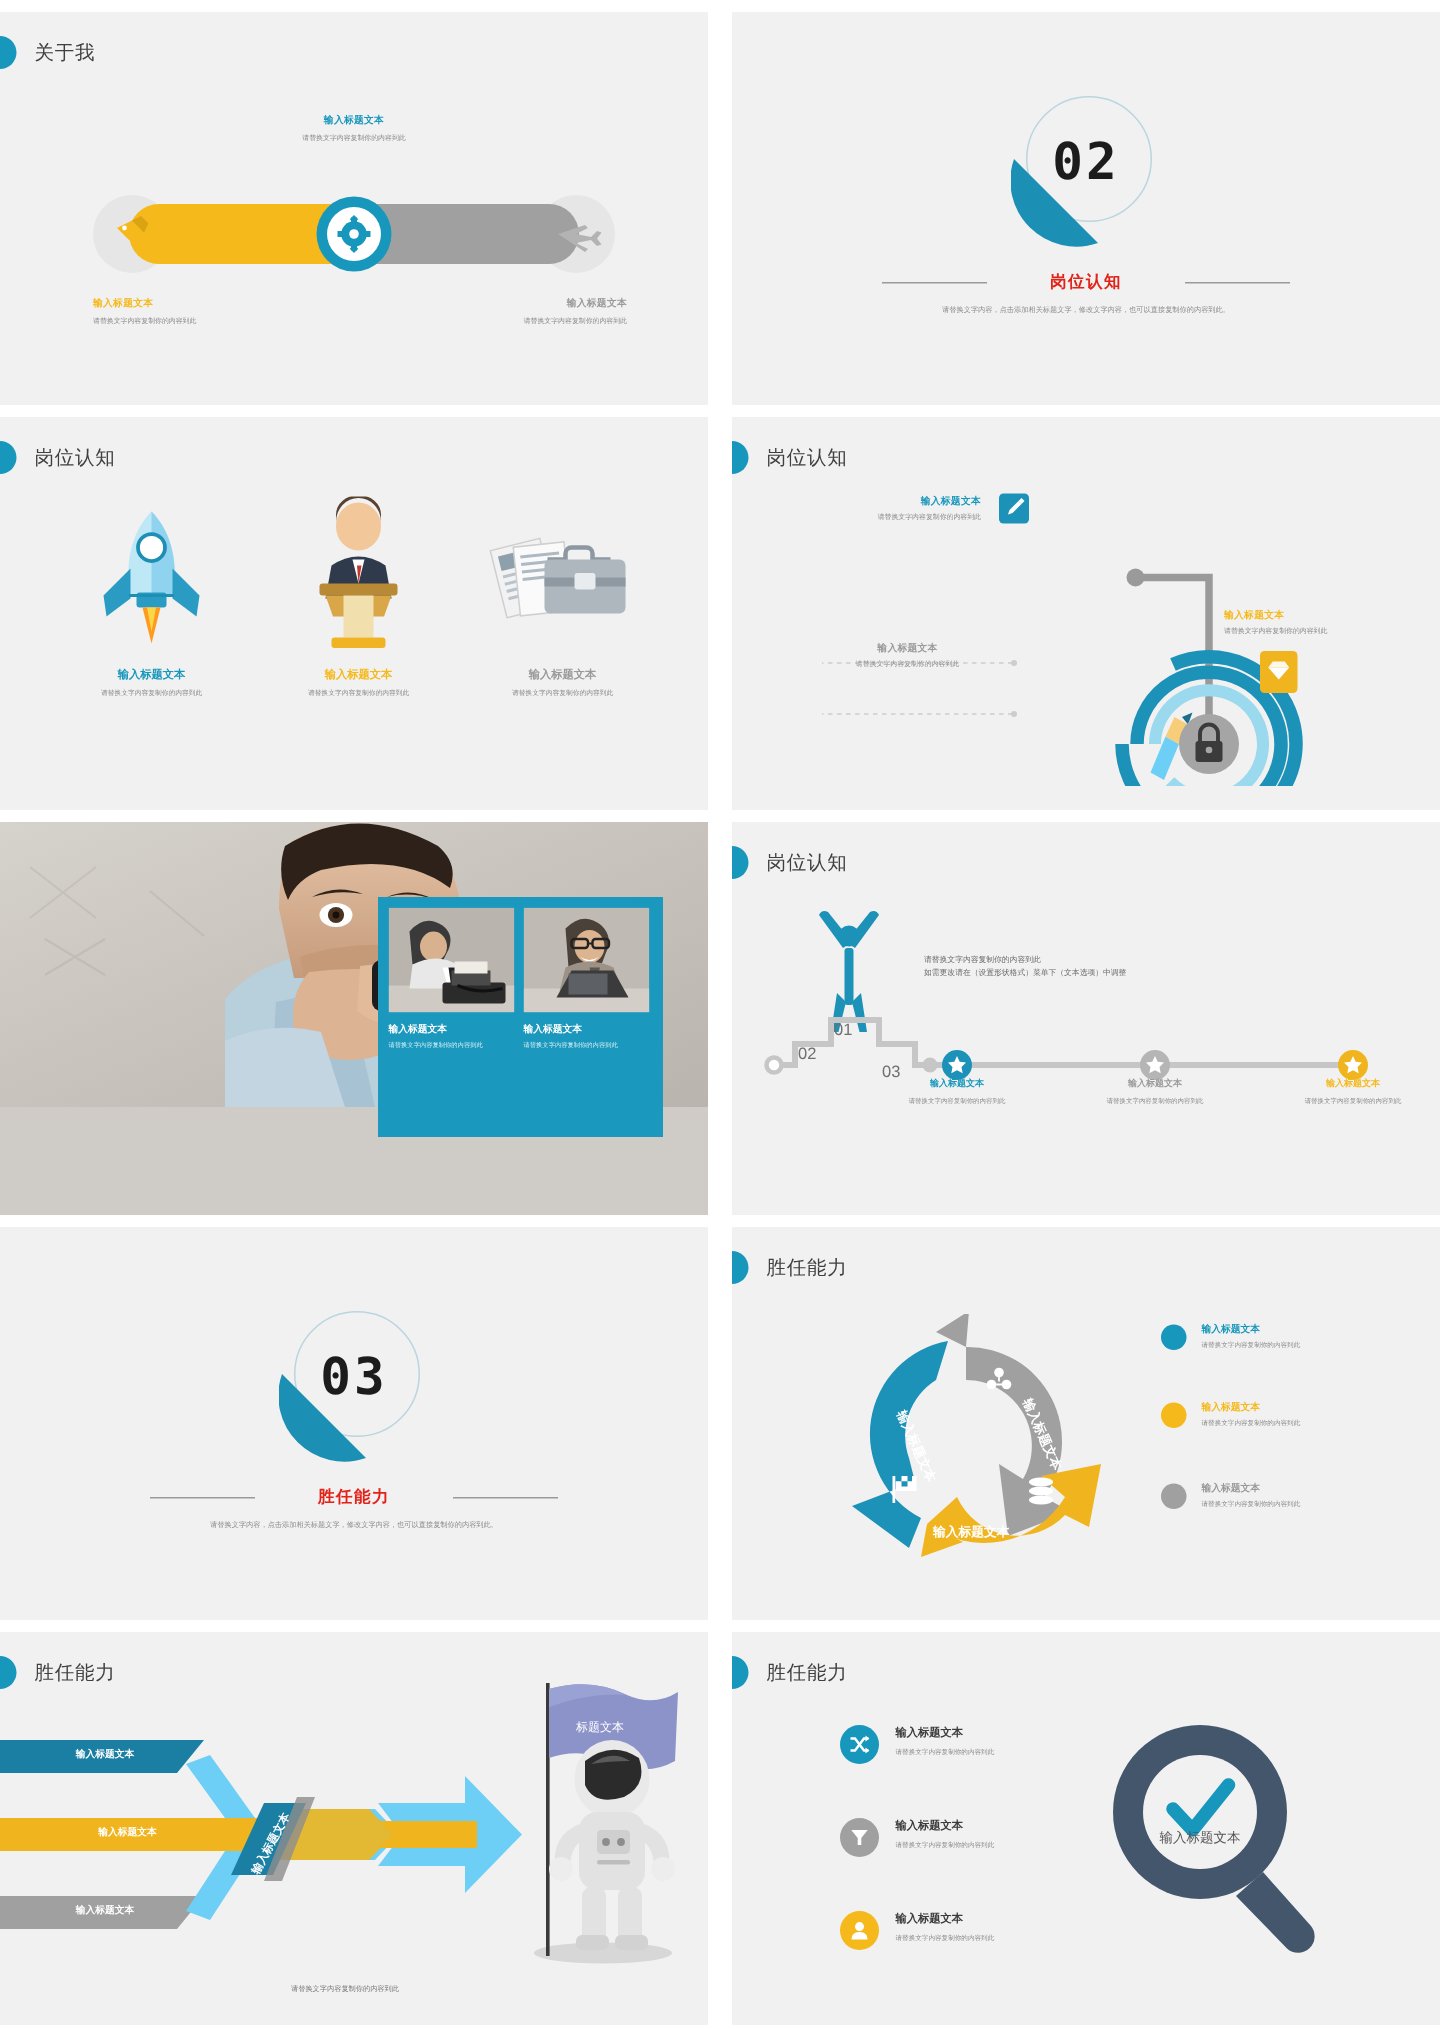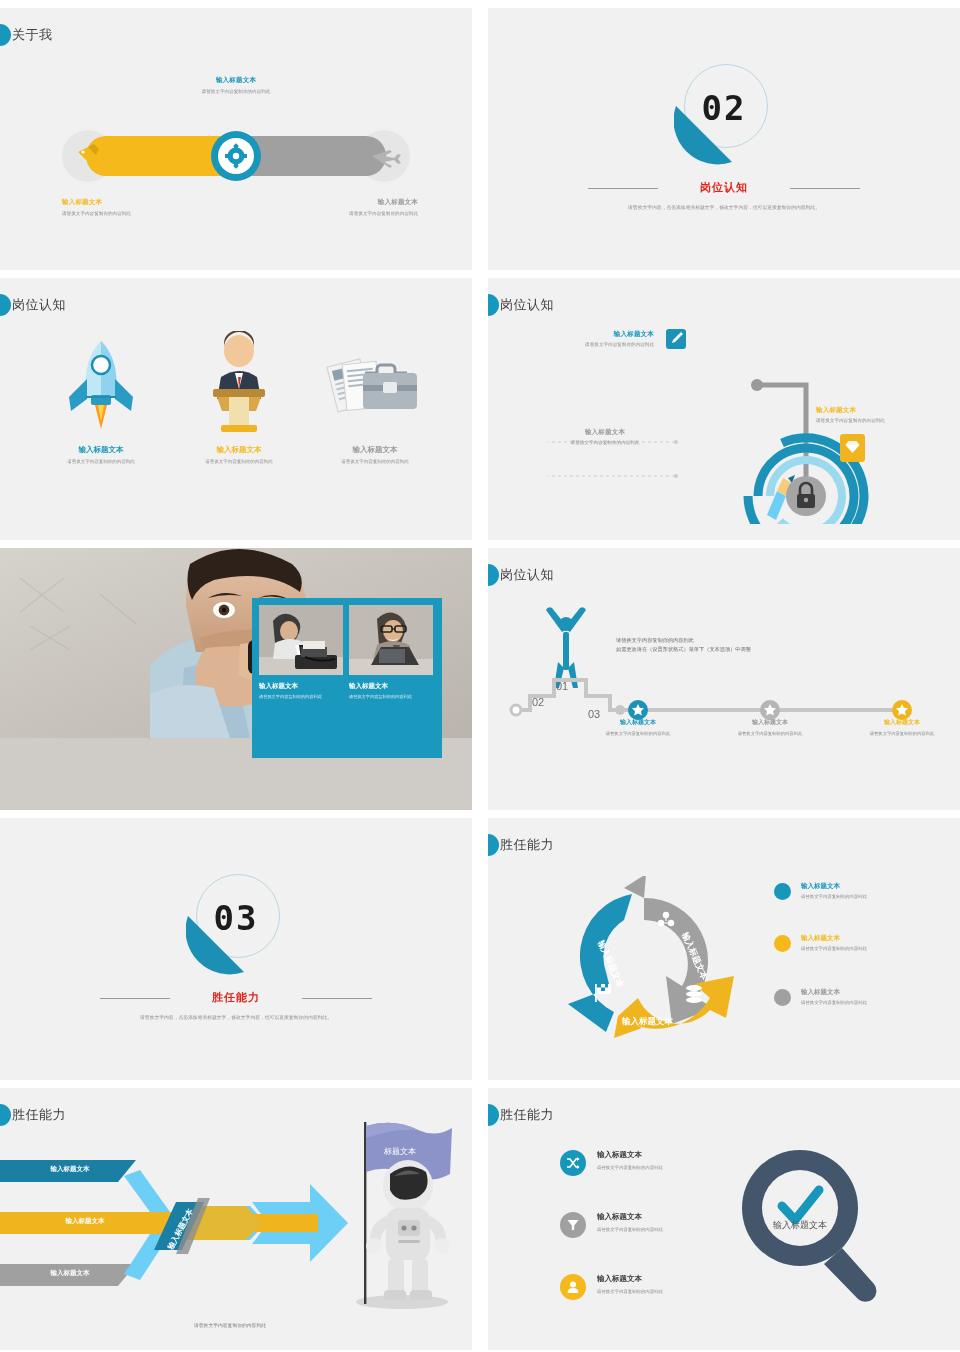--- a/index.html
+++ b/index.html
@@ -4,21 +4,21 @@
 <style>
   html,body{margin:0;padding:0;background:#ffffff;}
   body{width:960px;height:1352px;font-family:"Liberation Sans","DejaVu Sans",sans-serif;overflow:hidden;}
   .grid{display:grid;grid-template-columns:472px 472px;grid-auto-rows:262px;column-gap:16px;row-gap:8px;padding:8px 0 0 0;box-sizing:border-box;}
   .slide{position:relative;width:472px;height:262px;background:#f1f1f1;overflow:hidden;}
   .slide.photo{background:#cfcbc6;}
 
   
   .hdr{position:absolute;left:0;top:14px;height:26px;display:flex;align-items:center;}
   .hdr .dot{width:22px;height:22px;border-radius:50%;background:#1797bc;margin-left:-11px;}
-  .hdr .txt{font-size:13px;color:#404040;margin-left:1px;letter-spacing:.5px;}
+  .hdr .txt{font-size:13px;color:#404040;margin-left:12px;letter-spacing:.5px;}
 
   
   .t-title{font-size:6.5px;font-weight:bold;letter-spacing:.2px;}
   .t-cap{font-size:4.6px;color:#8a8a8a;line-height:1.5;}
   .teal{color:#1797bc;}
   .yel{color:#f5b91b;}
   .gry{color:#9a9a9a;}
 
   
   .s1-top{position:absolute;left:146px;top:68px;width:180px;text-align:center;}

